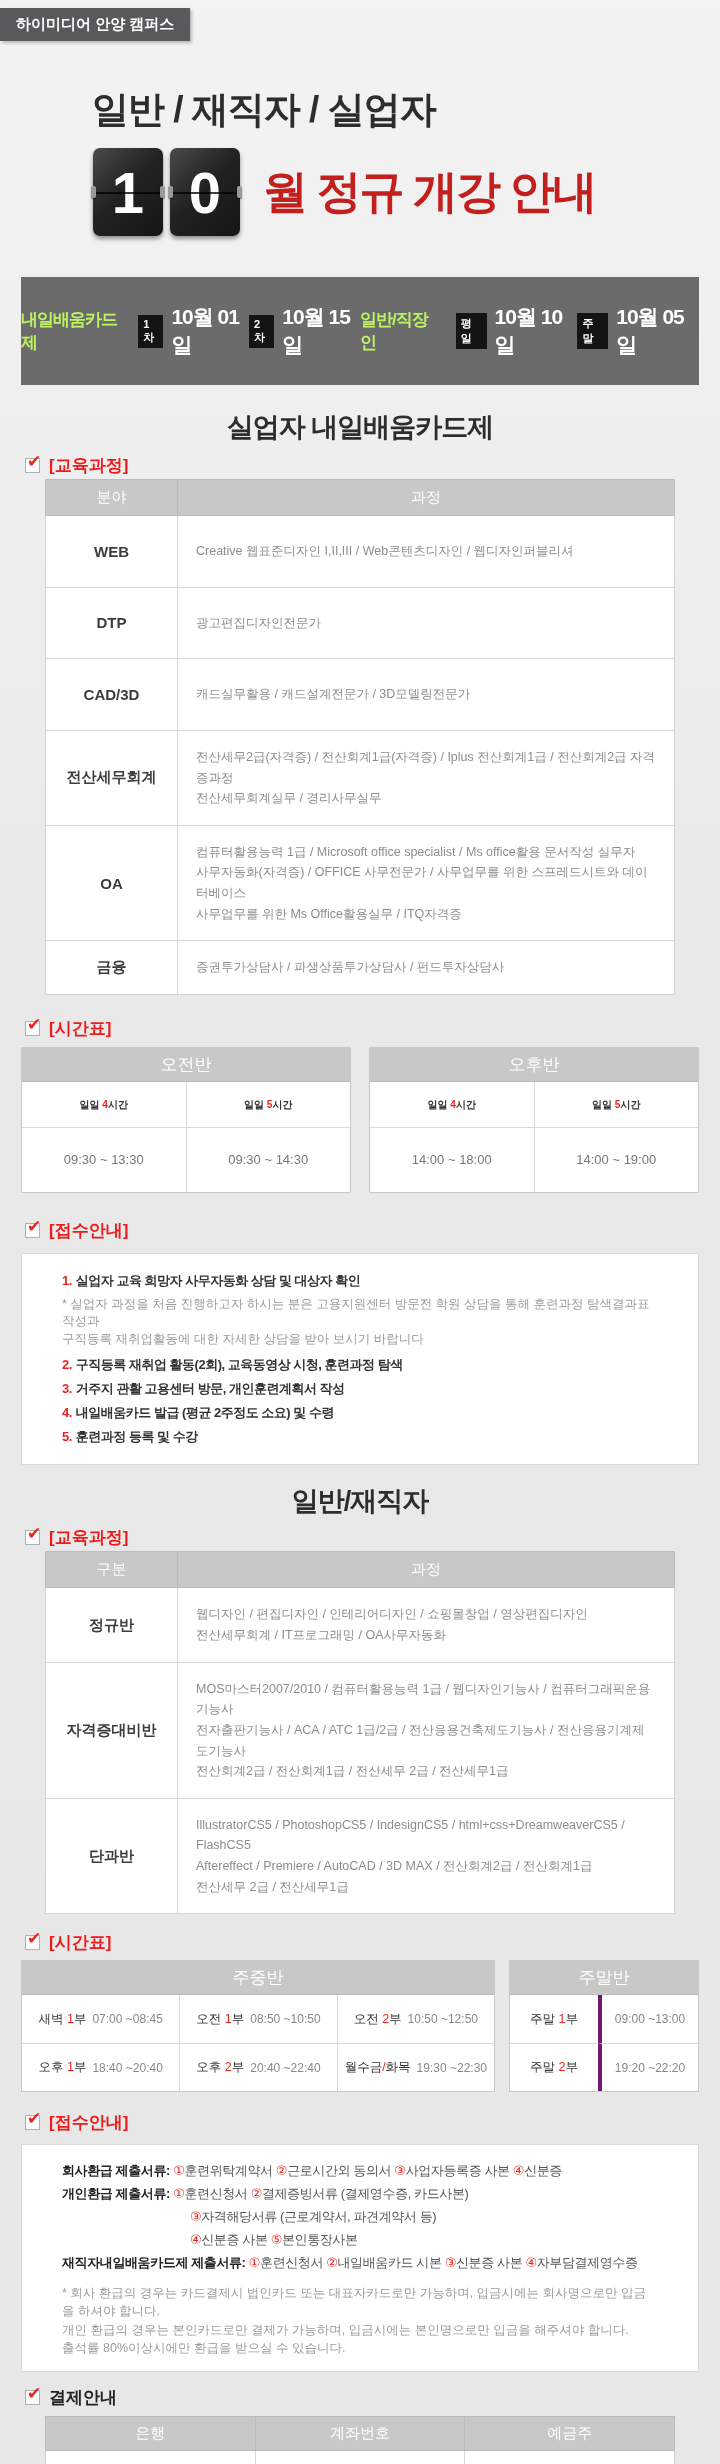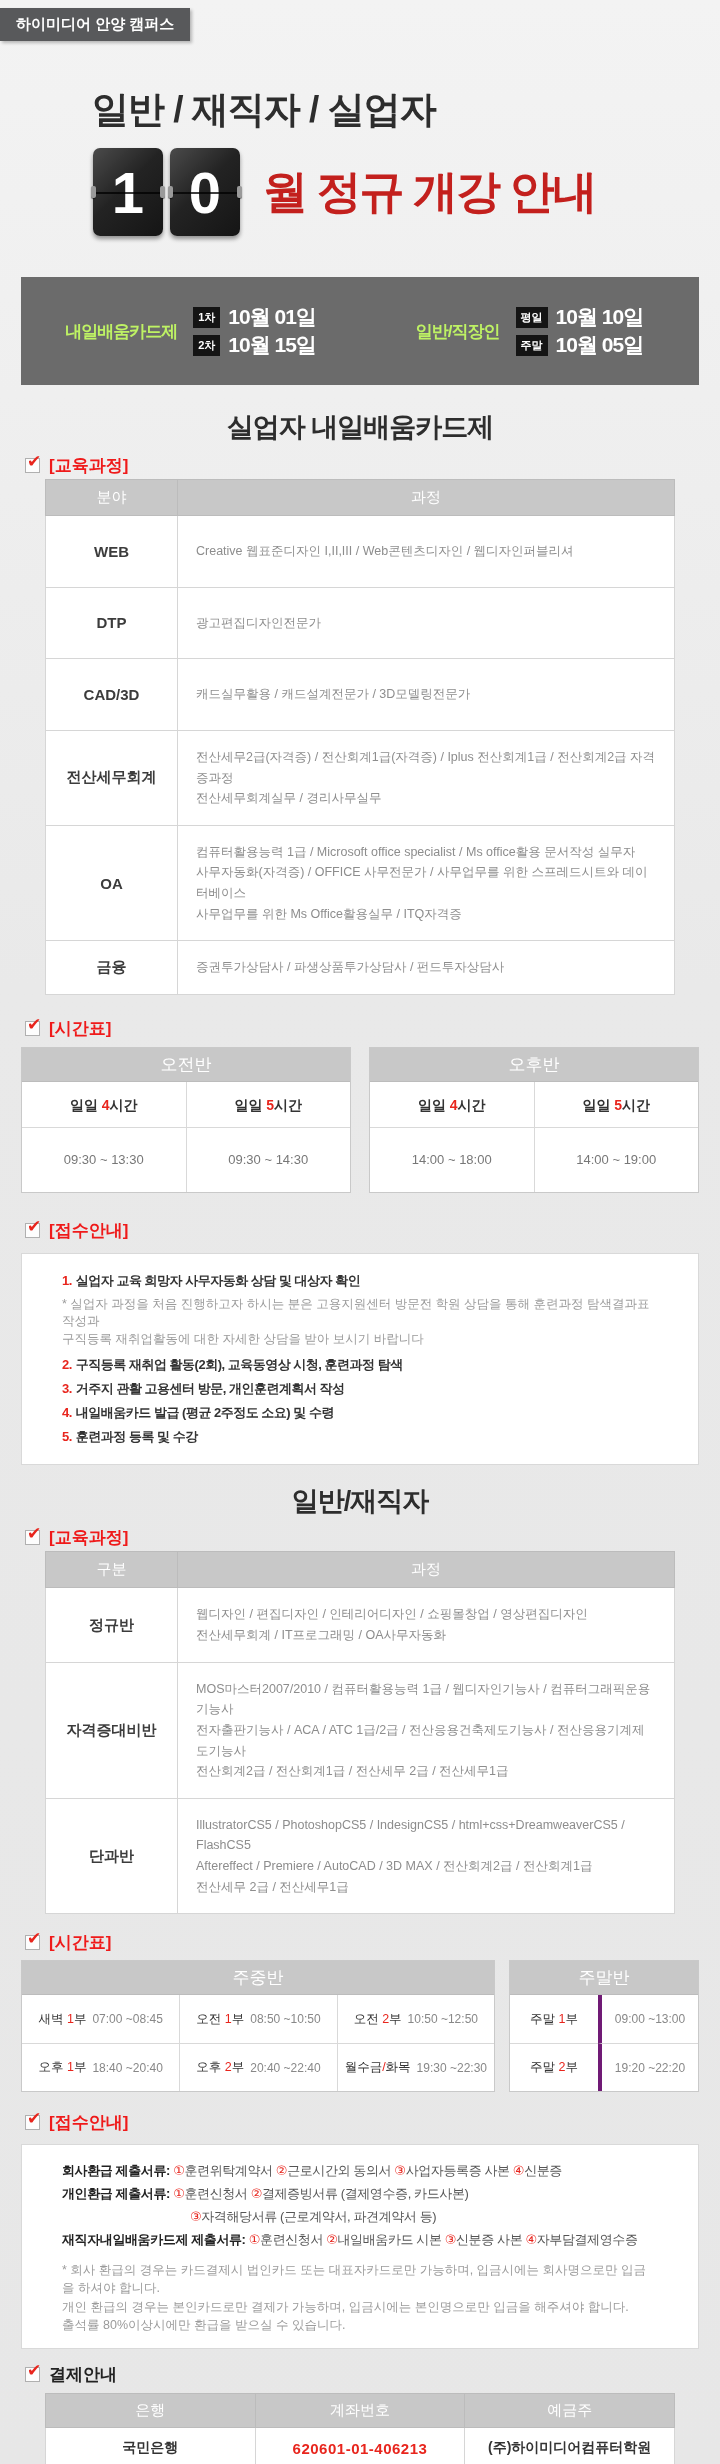--- a/index.html
+++ b/index.html
@@ -20,24 +20,24 @@
   .flip .mid { position:absolute; left:0; right:0; top:50%; height:2px; background:rgba(0,0,0,.75); }
   .flip .pin { position:absolute; top:50%; margin-top:-6px; width:5px; height:12px; background:#9a9a9a;
                border-radius:2px; box-shadow:0 1px 1px rgba(0,0,0,.5); }
   .flip .pl { left:-2px; } .flip .pr { right:-2px; }
   .headline { margin-left:16px; font-size:45px; font-weight:700; color:#c3201d; letter-spacing:-2px; }
 
   
   .band { margin:40px 21px 0; height:108px; background:#6b6b6b; display:flex; align-items:center; }
   .band-col { flex:1; display:flex; align-items:center; justify-content:center; gap:16px; }
   .band-label { color:#bef264; font-size:17px; font-weight:700; letter-spacing:-1px; }
-  .band-rows { display:flex; flex-direction:column; }
+  .band-rows { display:flex; flex-direction:row; }
   .band-row { display:flex; align-items:center; gap:8px; }
   .badge { background:#141414; color:#fff; font-size:11px; font-weight:700; padding:3px 5px; }
-  .bdate { color:#fff; font-size:21px; font-weight:700; letter-spacing:-1px;text-align:center; }
+  .bdate { color:#fff; font-size:21px; font-weight:700; letter-spacing:-1px; }
 
   
   .sec-title { text-align:center; font-size:27px; font-weight:700; color:#2d2d2d; letter-spacing:-1px; }
   .sec-head { display:flex; align-items:center; gap:9px; margin-left:25px; height:24px; }
   .chk { width:15px; height:15px; background:#fdfdfd; border:1px solid #b0b0b0; position:relative; flex:none; }
   .chk::after { content:"✔"; color:#e8251d; position:absolute; left:1px; top:-8px; font-size:17px; font-weight:700; }
   .sec-head .red { color:#ef1a1a; font-size:17px; font-weight:700; }
   .sec-head .dark { color:#222; font-size:17px; font-weight:700; }
 
   
@@ -50,21 +50,21 @@
   .ctable tr.pad1 td.c { padding:25px 18px; }
 
   
   .tt-row { display:flex; gap:18px; margin:6px 21px 0; }
   .tt { flex:1; background:#fff; border:1px solid #c9c9c9; }
   .tt-title { height:34px; line-height:34px; background:#c8c8c8; color:#fff; text-align:center;
               font-size:17px; border-bottom:1px solid #bcbcbc; }
   .tt-cols { display:flex; }
   .tt-col { flex:1; }
   .tt-col + .tt-col { border-left:1px solid #d9d9d9; }
-  .tt-lab { height:46px; line-height:46px; text-align:center; font-weight:700; font-size:14px;
+  .tt-lab { height:46px; line-height:46px; text-align:center; font-weight:700; font-size:10px;
             color:#333; border-bottom:1px solid #d9d9d9; }
   .tt-time { height:64px; line-height:64px; text-align:center; color:#777; font-size:13px; }
   .num { color:#e8251d; }
 
   
   .apply-box { margin:10px 21px 0; background:#fff; border:1px solid #d9d9d9; padding:12px 40px; }
   .ap-item { font-size:13px; font-weight:700; color:#333; margin:6px 0; letter-spacing:-0.5px; }
   .ap-no { color:#e8251d; margin-right:4px; }
   .ap-note { color:#9b9b9b; font-size:12.5px; line-height:1.4; white-space:pre-line; margin:2px 0 8px; }
 
@@ -342,20 +342,23 @@
       <span class="doc-label">회사환급 제출서류:</span>
       <span class="doc-num">①</span><span class="doc-text">훈련위탁계약서 </span><span class="doc-num">②</span><span class="doc-text">근로시간외 동의서 </span><span class="doc-num">③</span><span class="doc-text">사업자등록증 사본 </span><span class="doc-num">④</span><span class="doc-text">신분증</span>
     </div>
     <div class="doc-line">
       <span class="doc-label">개인환급 제출서류:</span>
       <span class="doc-num">①</span><span class="doc-text">훈련신청서 </span><span class="doc-num">②</span><span class="doc-text">결제증빙서류 (결제영수증, 카드사본)</span>
     </div>
     <div class="doc-line indent">
       <span class="doc-num">③</span><span class="doc-text">자격해당서류 (근로계약서, 파견계약서 등)</span>
     </div>
+    <div class="doc-line indent">
+      <span class="doc-num">④</span><span class="doc-text">신분증 사본 </span><span class="doc-num">⑤</span><span class="doc-text">본인통장사본</span>
+    </div>
     <div class="doc-line">
       <span class="doc-label">재직자내일배움카드제 제출서류:</span>
       <span class="doc-num">①</span><span class="doc-text">훈련신청서 </span><span class="doc-num">②</span><span class="doc-text">내일배움카드 시본 </span><span class="doc-num">③</span><span class="doc-text">신분증 사본 </span><span class="doc-num">④</span><span class="doc-text">자부담결제영수증</span>
     </div>
     <div class="big-note">* 회사 환급의 경우는 카드결제시 법인카드 또는 대표자카드로만 가능하며, 입금시에는 회사명으로만 입금을 하셔야 합니다.
 개인 환급의 경우는 본인카드로만 결제가 가능하며, 입금시에는  본인명으로만 입금을 해주셔야 합니다.
 출석률 80%이상시에만 환급을 받으실 수 있습니다.</div>
   </div>
 
   

